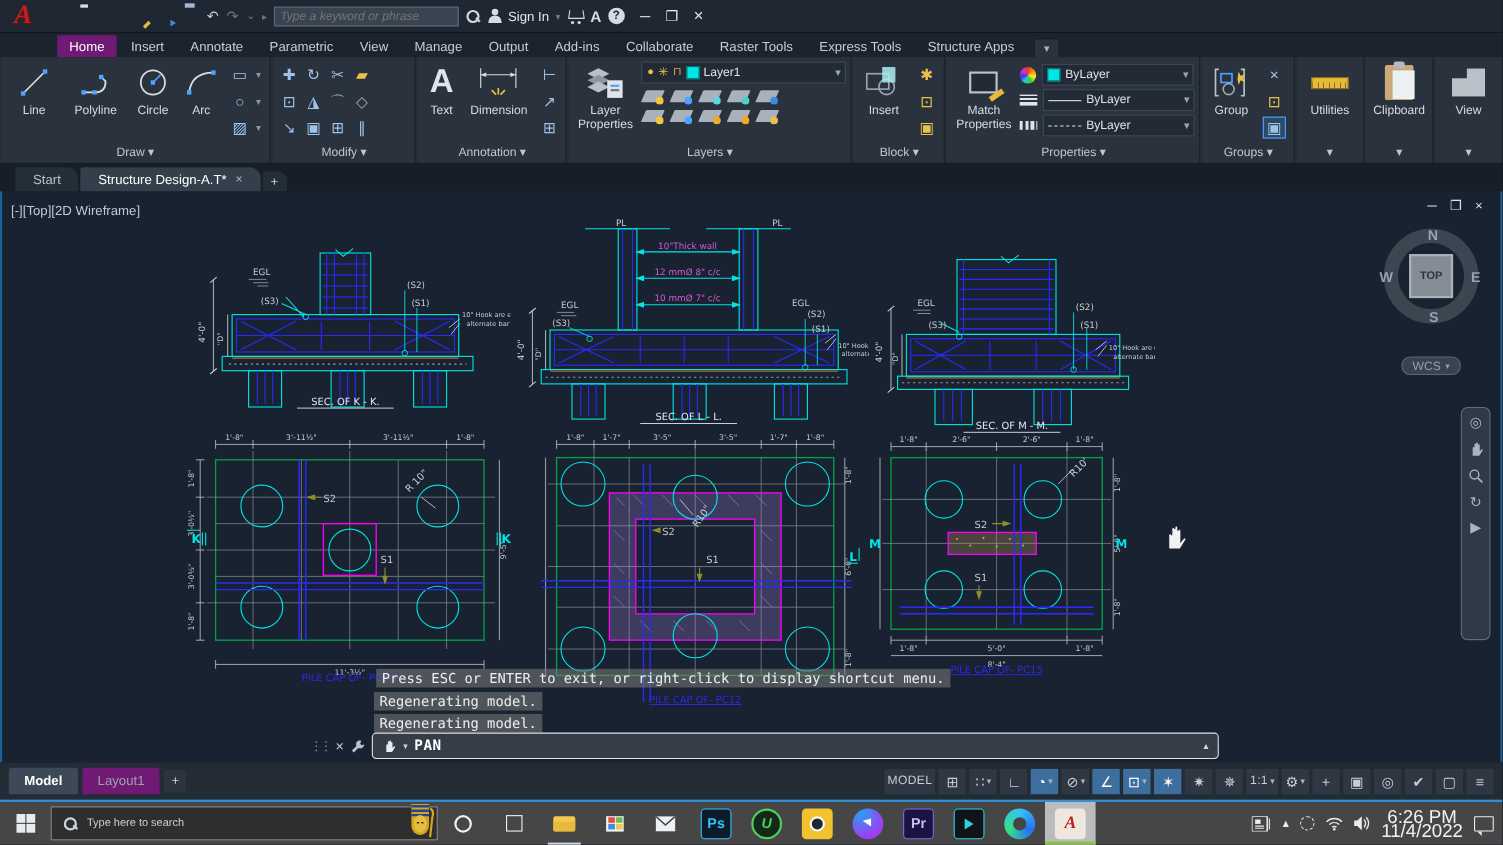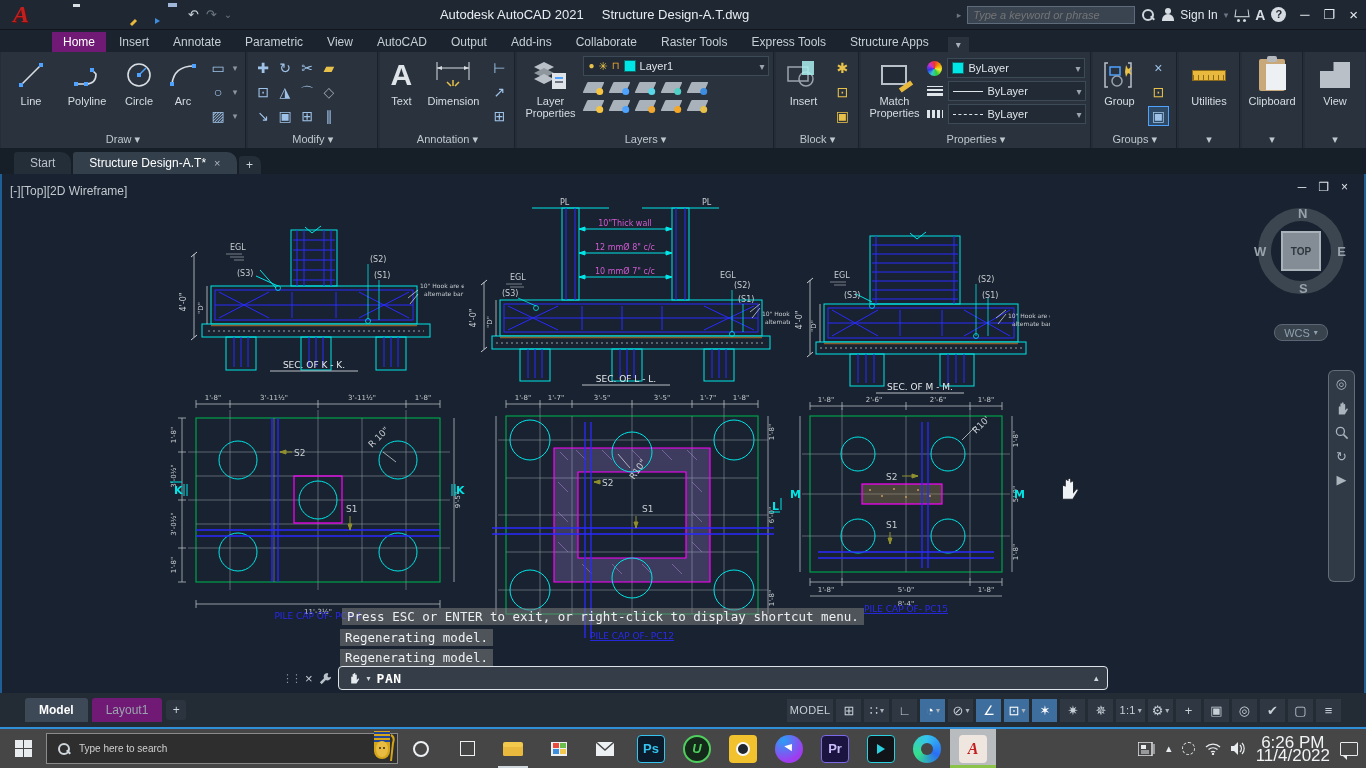--- a/index.html
+++ b/index.html
@@ -99,21 +99,21 @@
   .viewcube{position:absolute;left:1256px;top:34px;width:86px;height:86px}
   .vc-ring{position:absolute;inset:0;border-radius:50%;border:13px solid rgba(90,100,110,.55)}
   .vc-top{position:absolute;left:23px;top:23px;width:40px;height:40px;background:#848d95;border:2px solid #aab2b9;color:#2e353c;font-size:10px;font-weight:bold;display:flex;align-items:center;justify-content:center}
   .vc-l{position:absolute;color:#98a2ab;font-weight:bold;font-size:13px}
   .wcs{position:absolute;left:1272px;top:150px;width:54px;height:17px;background:#39434e;border:1px solid #5a6induced674;border:1px solid #5a6674;border-radius:8px;color:#8fa0ae;font-size:11px;display:flex;align-items:center;justify-content:center;gap:4px}
   .navbar{position:absolute;left:1326px;top:196px;width:27px;height:212px;background:rgba(105,115,125,.30);border:1px solid rgba(160,170,180,.45);border-radius:6px;display:flex;flex-direction:column;align-items:center;padding:6px 0;gap:9px;color:#aab4bd}
   .navbar span{font-size:13px;line-height:14px}
   .handcur{position:absolute;left:1052px;top:300px}
 
   
-  .statusbar{height:34px;background:#232b35;display:flex;align-items:center;padding:0 25px;gap:4px}
+  .statusbar{height:34px;background:#232b35;display:flex;align-items:center;padding:0 8px;gap:4px}
   .mtab{padding:5px 14px;font-size:12px;border-radius:3px 3px 0 0}
   .mtab.active{background:#3d4956;color:#fff;font-weight:bold}
   .mtab.idle{color:#9aa4ae;background:#701a75}
   .mtab-add{width:20px;height:20px;background:#2b343f;border-radius:3px;color:#cfd6dc;text-align:center;line-height:20px}
   .sb-right{margin-left:auto;display:flex;align-items:center;gap:3px}
   .sbtn{min-width:25px;height:23px;background:#2e3742;color:#c7cfd7;display:flex;align-items:center;justify-content:center;font-size:13px;padding:0 3px;gap:2px}
   .sbtn.active{background:#3e6e9e;color:#fff}
   .sbtn .c{font-size:8px;color:#aab4bd}
   .sbtn.txt{font-size:11px;letter-spacing:.3px}
 
@@ -144,23 +144,20 @@
       <span class="qi"><span class="i-page"></span></span>
       <span class="qi"><span class="i-folder"></span></span>
       <span class="qi"><span class="i-floppy"></span></span>
       <span class="qi badge-pencil"><span class="i-floppy"></span></span>
       <span class="qi badge-arrow"><span class="i-page"></span></span>
       <span class="qi"><span class="i-printer"></span></span>
       <span class="glyph">↶</span>
       <span class="glyph dim">↷</span>
       <span class="glyph dim" style="font-size:10px">⌄</span>
     </div>
-    <div class="tb-title">
-      <span>Autodesk AutoCAD 2021</span><b>Structure Design-A.T.dwg</b>
-    </div>
     <div class="tb-search">
       <span class="glyph dim" style="font-size:9px">▸</span>
       <input placeholder="Type a keyword or phrase" style="">
       <span class="mag"></span>
       <span class="person"></span>
       <span class="signin">Sign In</span>
       <span class="glyph dim" style="font-size:9px">▾</span>
       <span class="cart"></span>
       <span class="Aicon">A</span>
       <span class="help">?</span>
@@ -171,21 +168,21 @@
       <span style="font-size:15px">×</span>
     </div>
   </div>
 
   <div class="ribbontabs">
     <span class="rtab active">Home</span>
     <span class="rtab">Insert</span>
     <span class="rtab">Annotate</span>
     <span class="rtab">Parametric</span>
     <span class="rtab">View</span>
-    <span class="rtab">AutoCAD</span>
+    <span class="rtab">Manage</span>
     <span class="rtab">Output</span>
     <span class="rtab">Add-ins</span>
     <span class="rtab">Collaborate</span>
     <span class="rtab">Raster Tools</span>
     <span class="rtab">Express Tools</span>
     <span class="rtab">Structure Apps</span>
     <span class="rtab-extra">▾</span>
   </div>
 
   <div class="ribbon">

